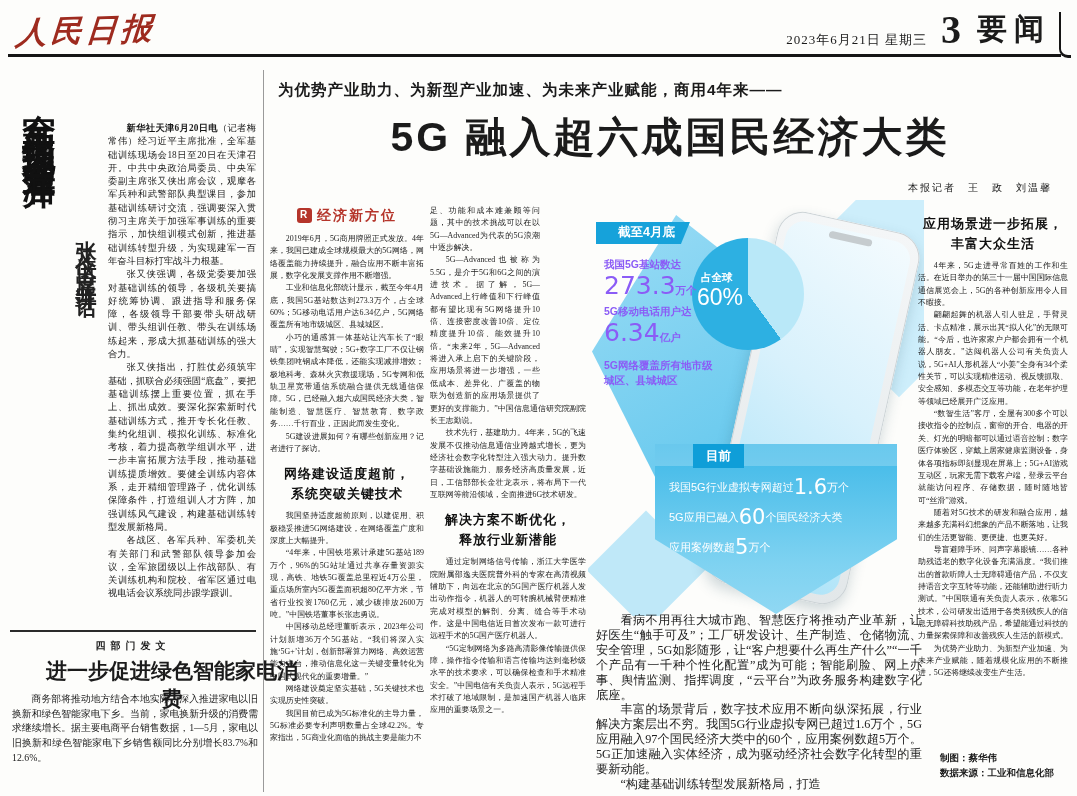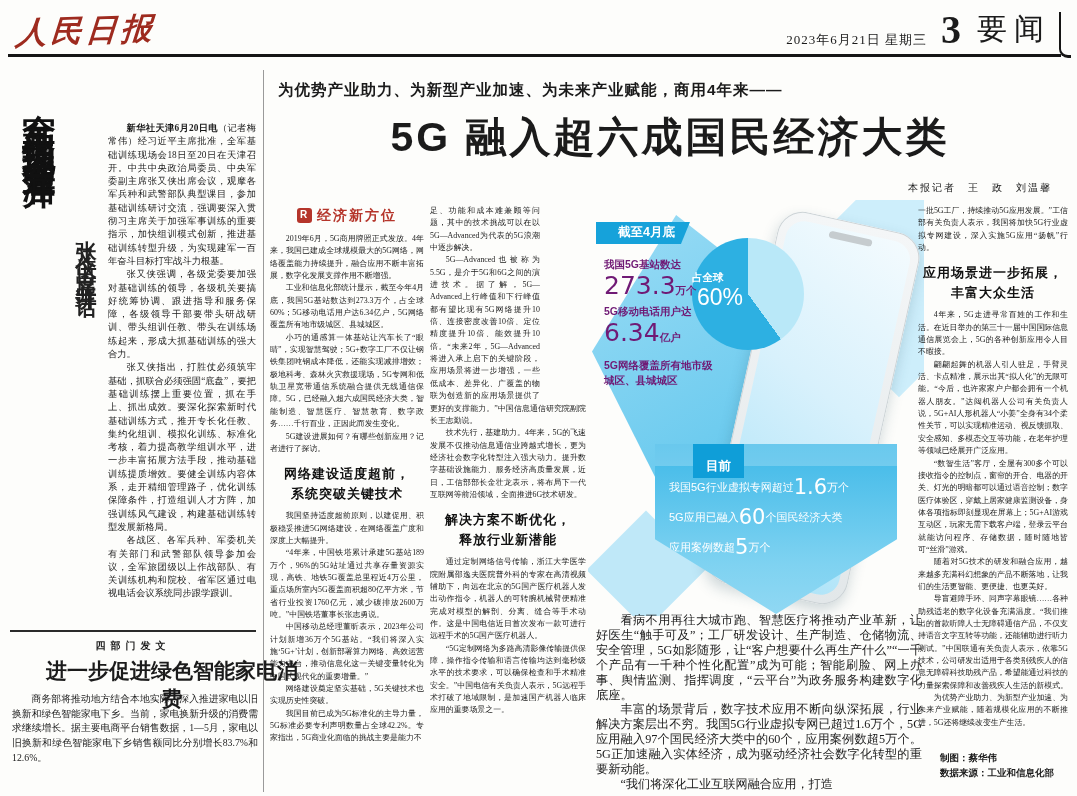--- a/index.html
+++ b/index.html
@@ -5,21 +5,21 @@
   html,body{margin:0;padding:0;background:#ffffff;}
   .page{position:relative;width:1077px;height:796px;background:#fdfdfb;overflow:hidden;
         font-family:"Liberation Serif","DejaVu Serif",serif;color:#1b1b1b;}
 
   
   .m-logo{position:absolute;left:16px;top:10px;font-size:31px;font-weight:bold;color:#9e2b1f;
           font-family:"DejaVu Serif",serif;font-style:italic;letter-spacing:4px;transform:rotate(-2deg) skewX(-6deg);}
   .m-date{position:absolute;right:150px;top:31px;font-size:13px;letter-spacing:1px;font-family:"Liberation Serif",serif;}
   .m-page{position:absolute;right:26px;top:6px;display:flex;align-items:center;gap:16px;}
   .m-page .num{font-size:40px;font-weight:bold;font-family:"Liberation Serif",serif;}
-  .m-page .sec{font-size:30px;font-weight:400;font-family:"Liberation Sans",sans-serif;letter-spacing:7px;}
+  .m-page .sec{font-size:30px;font-weight:700;font-family:"Liberation Sans",sans-serif;letter-spacing:7px;}
   .m-bracket{position:absolute;right:6px;top:12px;width:10px;height:43px;
              border-left:2px solid #151515;border-bottom:3px solid #151515;border-bottom-left-radius:9px;}
   .m-rule{position:absolute;left:8px;top:54px;width:1053px;height:2.5px;background:#151515;}
 
   
   .v-divider{position:absolute;left:263px;top:70px;height:722px;width:1px;background:#9a9a9a;}
   .vt-main{position:absolute;left:16px;top:88px;writing-mode:vertical-rl;font-family:"Liberation Sans",sans-serif;
            font-weight:900;font-size:33px;letter-spacing:5px;color:#111;}
   .vt-sub{position:absolute;left:72px;top:224px;writing-mode:vertical-rl;font-size:21px;font-weight:bold;
           letter-spacing:8px;color:#222;}
@@ -78,33 +78,33 @@
          background:linear-gradient(205deg,#f4fbfe 0%,#d8f1fc 45%,#a6e1f7 100%);}
   .phone .notch{position:absolute;left:50%;top:13px;transform:translateX(-50%);width:44px;height:7px;
          border-radius:4px;background:#c6cccf;}
   .phone .dots{position:absolute;bottom:3px;left:50%;transform:translateX(-50%);display:flex;gap:10px;}
   .phone .dots i{width:12px;height:4px;border-radius:2px;background:#c2c8cb;}
   .ribbon1{position:absolute;left:8px;top:22px;z-index:3;background:#16a2da;color:#fff;
            font-family:"Liberation Sans",sans-serif;font-weight:bold;font-size:12.5px;padding:2px 15px 3px 22px;
            clip-path:polygon(0 0,100% 0,calc(100% - 9px) 100%,0 100%);}
   .pie{position:absolute;left:104px;top:38px;width:112px;height:112px;border-radius:50%;z-index:3;
        background:conic-gradient(#b9e8f8 0deg 144deg,#2db0e2 144deg 360deg);}
-  .pie .l1{position:absolute;left:0;top:33px;color:#fff;font-family:Liberation Sans, sans-serif;
+  .pie .l1{position:absolute;left:9px;top:33px;color:#fff;font-family:Liberation Sans, sans-serif;
            font-size:10.5px;font-weight:bold;}
   .pie .l2{position:absolute;left:5px;top:46px;color:#fff;font-size:23px;font-family:Liberation Sans, sans-serif;}
-  .stats{position:absolute;left:16px;top:58px;width:112px;z-index:3;color:#701a75;font-family:"Liberation Sans",sans-serif;}
+  .stats{position:absolute;left:16px;top:58px;width:112px;z-index:3;color:#8b5cf6;font-family:"Liberation Sans",sans-serif;}
   .stats .lab{font-size:10.5px;font-weight:bold;line-height:13px;}
   .stats .val{font-size:25px;line-height:29px;font-family:"DejaVu Sans",sans-serif;}
   .stats .val .unit{font-size:10.5px;font-weight:bold;font-family:"Liberation Sans",sans-serif;}
   .stats .cover{font-size:10.5px;font-weight:bold;line-height:14.5px;margin-top:6px;white-space:pre-line;}
   .penta{position:absolute;left:67px;top:244px;width:242px;height:170px;z-index:4;
          clip-path:polygon(0 0,100% 0,100% 56%,50% 100%,0 56%);
          background:linear-gradient(180deg,#3fb9e8 0%,#7ed2f1 70%,#90d8f3 100%);}
   .penta .band{position:absolute;left:0;top:0;right:0;height:22px;background:rgba(255,255,255,.22);}
-  .penta .tag{position:absolute;left:38px;top:0;background:#0f9ed8;color:#fff;padding:14px 13px 3px;
+  .penta .tag{position:absolute;left:38px;top:0;background:#0f9ed8;color:#fff;padding:4px 13px 3px;
               font-size:12.5px;font-family:"Liberation Sans",sans-serif;font-weight:bold;}
   .penta .ln{position:absolute;left:14px;color:#fff;font-family:"Liberation Sans",sans-serif;font-size:11px;
              white-space:nowrap;}
   .penta .ln .big{font-size:21px;font-family:"DejaVu Sans",sans-serif;vertical-align:-3px;}
   .ln1{top:31px;} .ln2{top:61px;} .ln3{top:91px;}
 </style>
 </head>
 <body>
 
 <div class="page">
@@ -200,25 +200,24 @@
       <div class="tag">目前</div>
       <div class="ln ln1"><span>我国5G行业虚拟专网超过</span><span class="big">1.6</span><span>万个</span></div>
       <div class="ln ln2"><span>5G应用已融入</span><span class="big">60</span><span>个国民经济大类</span></div>
       <div class="ln ln3"><span>应用案例数超</span><span class="big">5</span><span>万个</span></div>
     </div>
   </div>
 
   <div id="bottomwide">
       <p>看病不用再往大城市跑、智慧医疗将推动产业革新，让好医生“触手可及”；工厂研发设计、生产制造、仓储物流、安全管理，5G如影随形，让“客户想要什么再生产什么”“一千个产品有一千种个性化配置”成为可能；智能刷脸、网上办事、舆情监测、指挥调度，“云平台”为政务服务构建数字化底座。</p>
       <p>丰富的场景背后，数字技术应用不断向纵深拓展，行业解决方案层出不穷。我国5G行业虚拟专网已超过1.6万个，5G应用融入97个国民经济大类中的60个，应用案例数超5万个。5G正加速融入实体经济，成为驱动经济社会数字化转型的重要新动能。</p>
-      <p>“我们将深化工业互联网融合应用，打造</p>
+      <p>“构建基础训练转型发展新格局，打造</p>
     </div>
 
   <div id="col5" class="col">
-      <p class="noind">一批5G工厂，持续推动5G应用发展。”工信部有关负责人表示，我国将加快5G行业虚拟专网建设，深入实施5G应用“扬帆”行动。</p>
       <div class="sect-h">应用场景进一步拓展，
 丰富大众生活</div>
       <p>4年来，5G走进寻常百姓的工作和生活。在近日举办的第三十一届中国国际信息通信展览会上，5G的各种创新应用令人目不暇接。</p>
       <p>翩翩起舞的机器人引人驻足，手臂灵活、卡点精准，展示出其“拟人化”的无限可能。“今后，也许家家户户都会拥有一个机器人朋友。”达闼机器人公司有关负责人说，5G+AI人形机器人“小姜”全身有34个柔性关节，可以实现精准运动、视反馈抓取、安全感知、多模态交互等功能，在老年护理等领域已经展开广泛应用。</p>
       <p>“数智生活”客厅，全屋有300多个可以接收指令的控制点，窗帘的开合、电器的开关、灯光的明暗都可以通过语音控制；数字医疗体验区，穿戴上居家健康监测设备，身体各项指标即刻显现在屏幕上；5G+AI游戏互动区，玩家无需下载客户端，登录云平台就能访问程序、存储数据，随时随地皆可“丝滑”游戏。</p>
       <p>随着对5G技术的研发和融合应用，越来越多充满科幻想象的产品不断落地，让我们的生活更智能、更便捷、也更美好。</p>
       <p>导盲避障手环、同声字幕眼镜……各种助残适老的数字化设备充满温度。“我们推出的首款听障人士无障碍通信产品，不仅支持语音文字互转等功能，还能辅助进行听力测试。”中国联通有关负责人表示，依靠5G技术，公司研发出适用于各类别残疾人的信息无障碍科技助残产品，希望能通过科技的力量探索保障和改善残疾人生活的新模式。</p>
       <p>为优势产业助力、为新型产业加速、为未来产业赋能，随着规模化应用的不断推进，5G还将继续改变生产生活。</p>
     </div>
 

